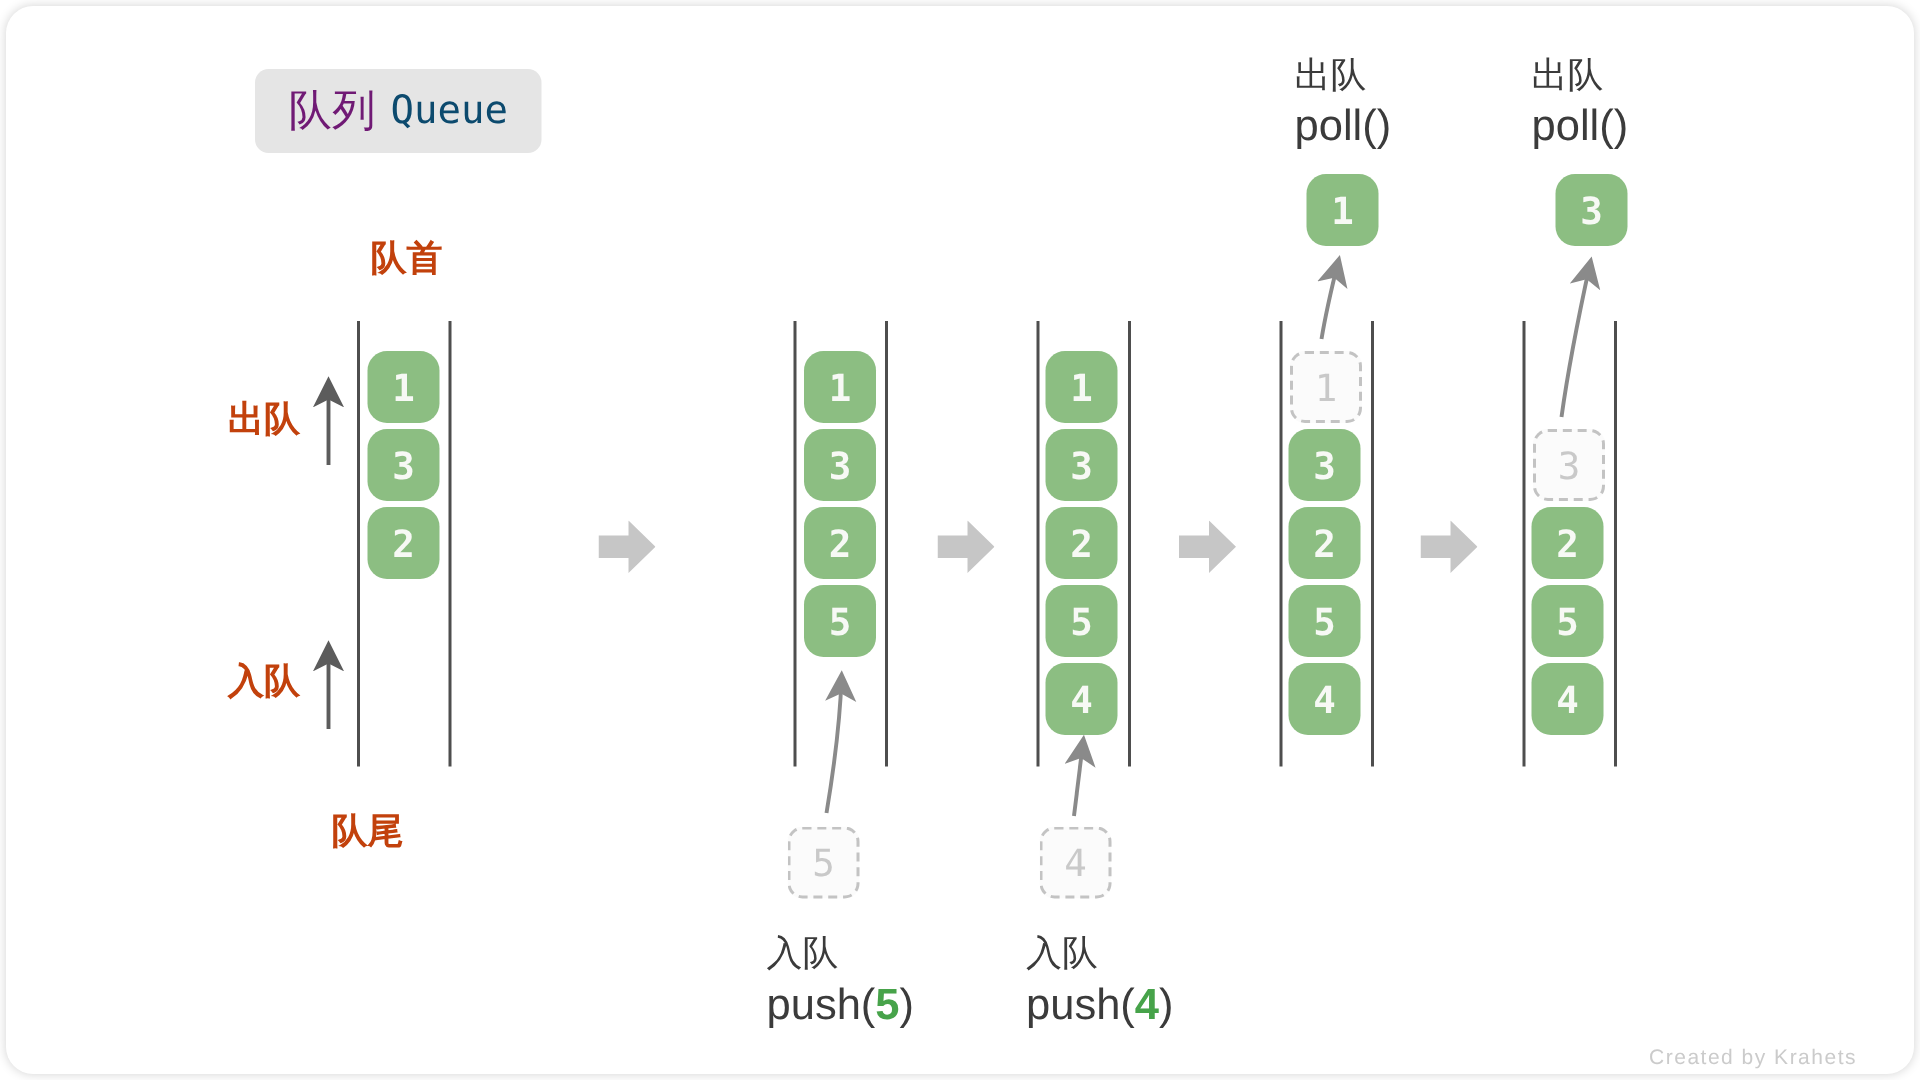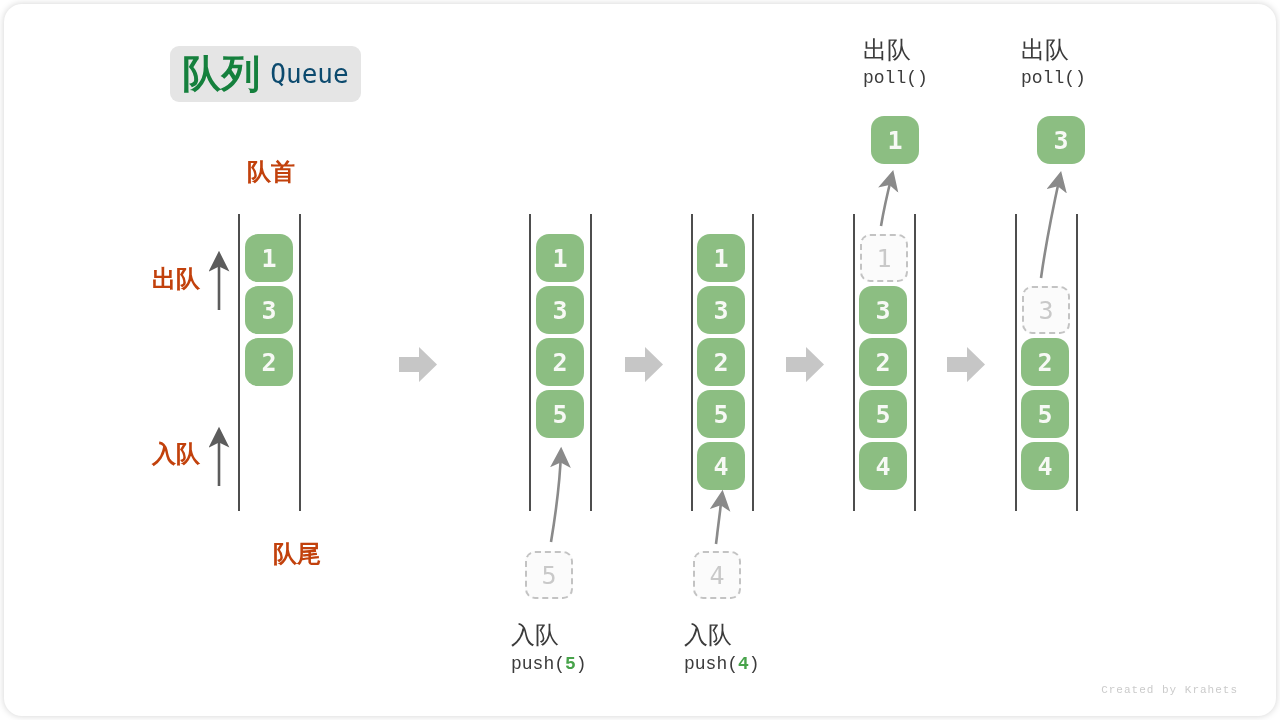--- a/index.html
+++ b/index.html
@@ -13,21 +13,21 @@
     overflow:hidden;
     font-family:"Liberation Sans",sans-serif;
   }
   .abs{position:absolute;}
   
   .badge{
     left:166px;top:42px;width:191px;height:56px;
     background:#e5e5e5;border-radius:9px;
     display:flex;align-items:center;justify-content:center;gap:10px;
   }
-  .badge .zh{font-size:39px;font-weight:bold;color:#15803d;}
+  .badge .zh{font-size:29px;font-weight:normal;color:#701a75;}
   .badge .en{font-size:26px;color:#0c4a6e;font-family:"DejaVu Sans Mono",monospace;}
   
   .zh-label{font-size:24px;font-weight:bold;color:#c2410c;white-space:nowrap;}
   
   .wall{width:2px;height:297px;background:#4e4e4e;}
   
   .qbox{
     width:48px;height:48px;border-radius:13px;
     background:#8cbe82;
     display:flex;align-items:center;justify-content:center;
@@ -36,42 +36,42 @@
   }
   .ghost{
     width:44px;height:44px;border-radius:10px;
     border:2px dashed #c3c3c3;background:#fbfbfb;
     display:flex;align-items:center;justify-content:center;
     color:#c9c9c9;font-size:25px;
     font-family:"DejaVu Sans Mono",monospace;
   }
   
   .op-zh{font-size:24px;color:#3b3b3b;white-space:nowrap;}
-  .op-code{font-size:18px;color:#3b3b3b;font-family:Liberation Mono, monospace;white-space:nowrap;}
+  .op-code{font-size:29px;color:#3b3b3b;font-family:Liberation Sans, sans-serif;white-space:nowrap;}
   .op-code .arg{color:#47a34a;font-weight:bold;}
   .block-arrow svg{display:block;}
   .watermark{
-    right:38px;bottom:20px;
-    font-family:Liberation Mono, monospace;
-    font-size:11px;color:#cbcbcb;letter-spacing:1px;
+    right:38px;bottom:4px;
+    font-family:Liberation Sans, sans-serif;
+    font-size:14px;color:#cbcbcb;letter-spacing:1px;
   }
   svg.overlay{position:absolute;left:0;top:0;pointer-events:none;}
 </style>
 </head>
 <body>
 
 <div class="card">
 
   <div class="abs badge">
     <span class="zh">队列</span>
     <span class="en">Queue</span>
   </div>
 
   <div class="abs zh-label" style="left:217px;top:152px;width:100px;text-align:center;">队首</div>
-  <div class="abs zh-label" style="left:217px;top:534px;width:100px;text-align:right;">队尾</div>
+  <div class="abs zh-label" style="left:217px;top:534px;width:100px;text-align:left;">队尾</div>
 
   <div class="abs zh-label" style="left:148px;top:259px;">出队</div>
   <div class="abs zh-label" style="left:148px;top:434px;">入队</div>
 
   <div>
     <div class="abs wall" style="left:234px;top:210px;"></div>
     <div class="abs wall" style="left:295px;top:210px;"></div>
     <div class="abs qbox" style="left:241px;top:230px;">1</div>
     <div class="abs qbox" style="left:241px;top:282px;">3</div>
     <div class="abs qbox" style="left:241px;top:334px;">2</div>

